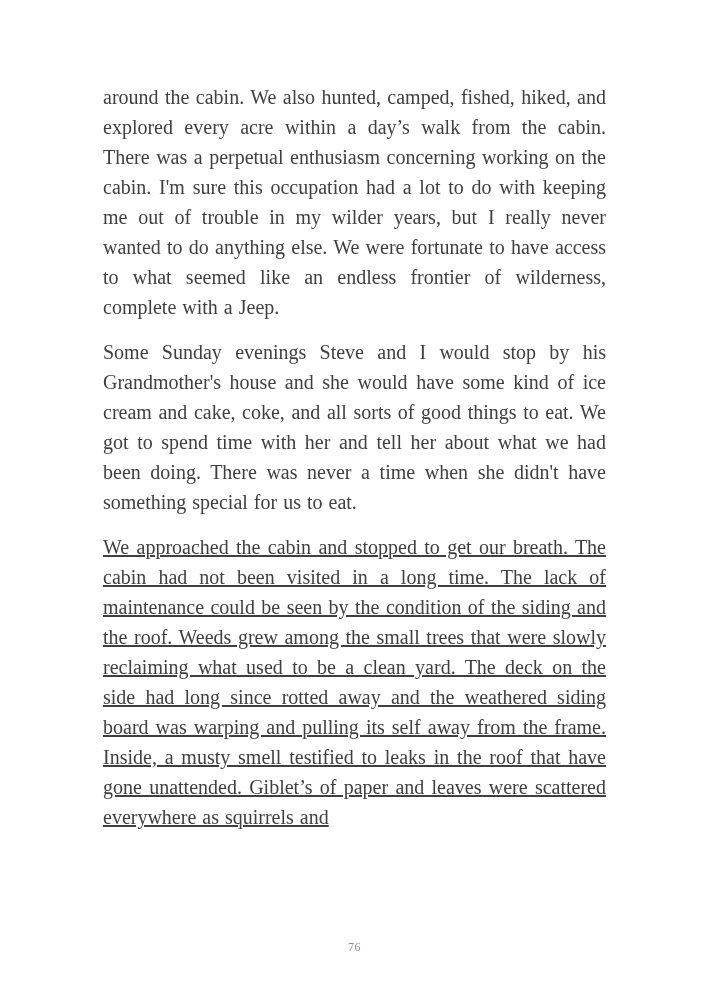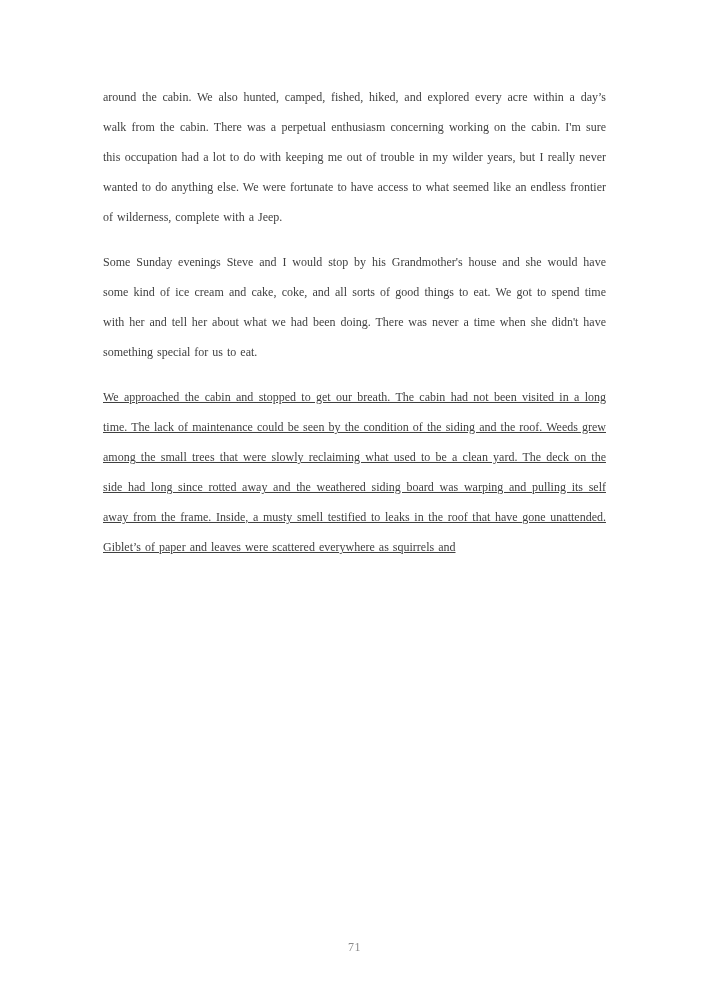--- a/index.html
+++ b/index.html
@@ -20,21 +20,21 @@
     background: #ffffff;
     position: relative;
     box-sizing: border-box;
   }
   .text-block {
     position: absolute;
     top: 82px;
     left: 103px;
     width: 503px;
     color: #3f3f3f;
-    font-size: 12px;
+    font-size: 20px;
     line-height: 30px;
   }
   .text-block p {
     margin: 0 0 15px 0;
     text-align: justify;
     text-align-last: left;
     word-spacing: 1px;
   }
   .text-block p:last-child {
     margin-bottom: 0;
@@ -53,14 +53,14 @@
 </style>
 </head>
 <body>
 
 <div class="page">
   <div class="text-block">
     <p>around the cabin. We also hunted, camped, fished, hiked, and explored every acre within a day’s walk from the cabin. There was a perpetual enthusiasm concerning working on the cabin. I'm sure this occupation had a lot to do with keeping me out of trouble in my wilder years, but I really never wanted to do anything else. We were fortunate to have access to what seemed like an endless frontier of wilderness, complete with a Jeep.</p>
     <p>Some Sunday evenings Steve and I would stop by his Grandmother's house and she would have some kind of ice cream and cake, coke, and all sorts of good things to eat. We got to spend time with her and tell her about what we had been doing. There was never a time when she didn't have something special for us to eat.</p>
     <p>We approached the cabin and stopped to get our breath. The cabin had not been visited in a long time. The lack of maintenance could be seen by the condition of the siding and the roof. Weeds grew among the small trees that were slowly reclaiming what used to be a clean yard. The deck on the side had long since rotted away and the weathered siding board was warping and pulling its self away from the frame. Inside, a musty smell testified to leaks in the roof that have gone unattended. Giblet’s of paper and leaves were scattered everywhere as squirrels and</p>
   </div>
-  <div class="page-number">71</div>
+  <div class="page-number">76</div>
 </div>
 
 </body></html>

